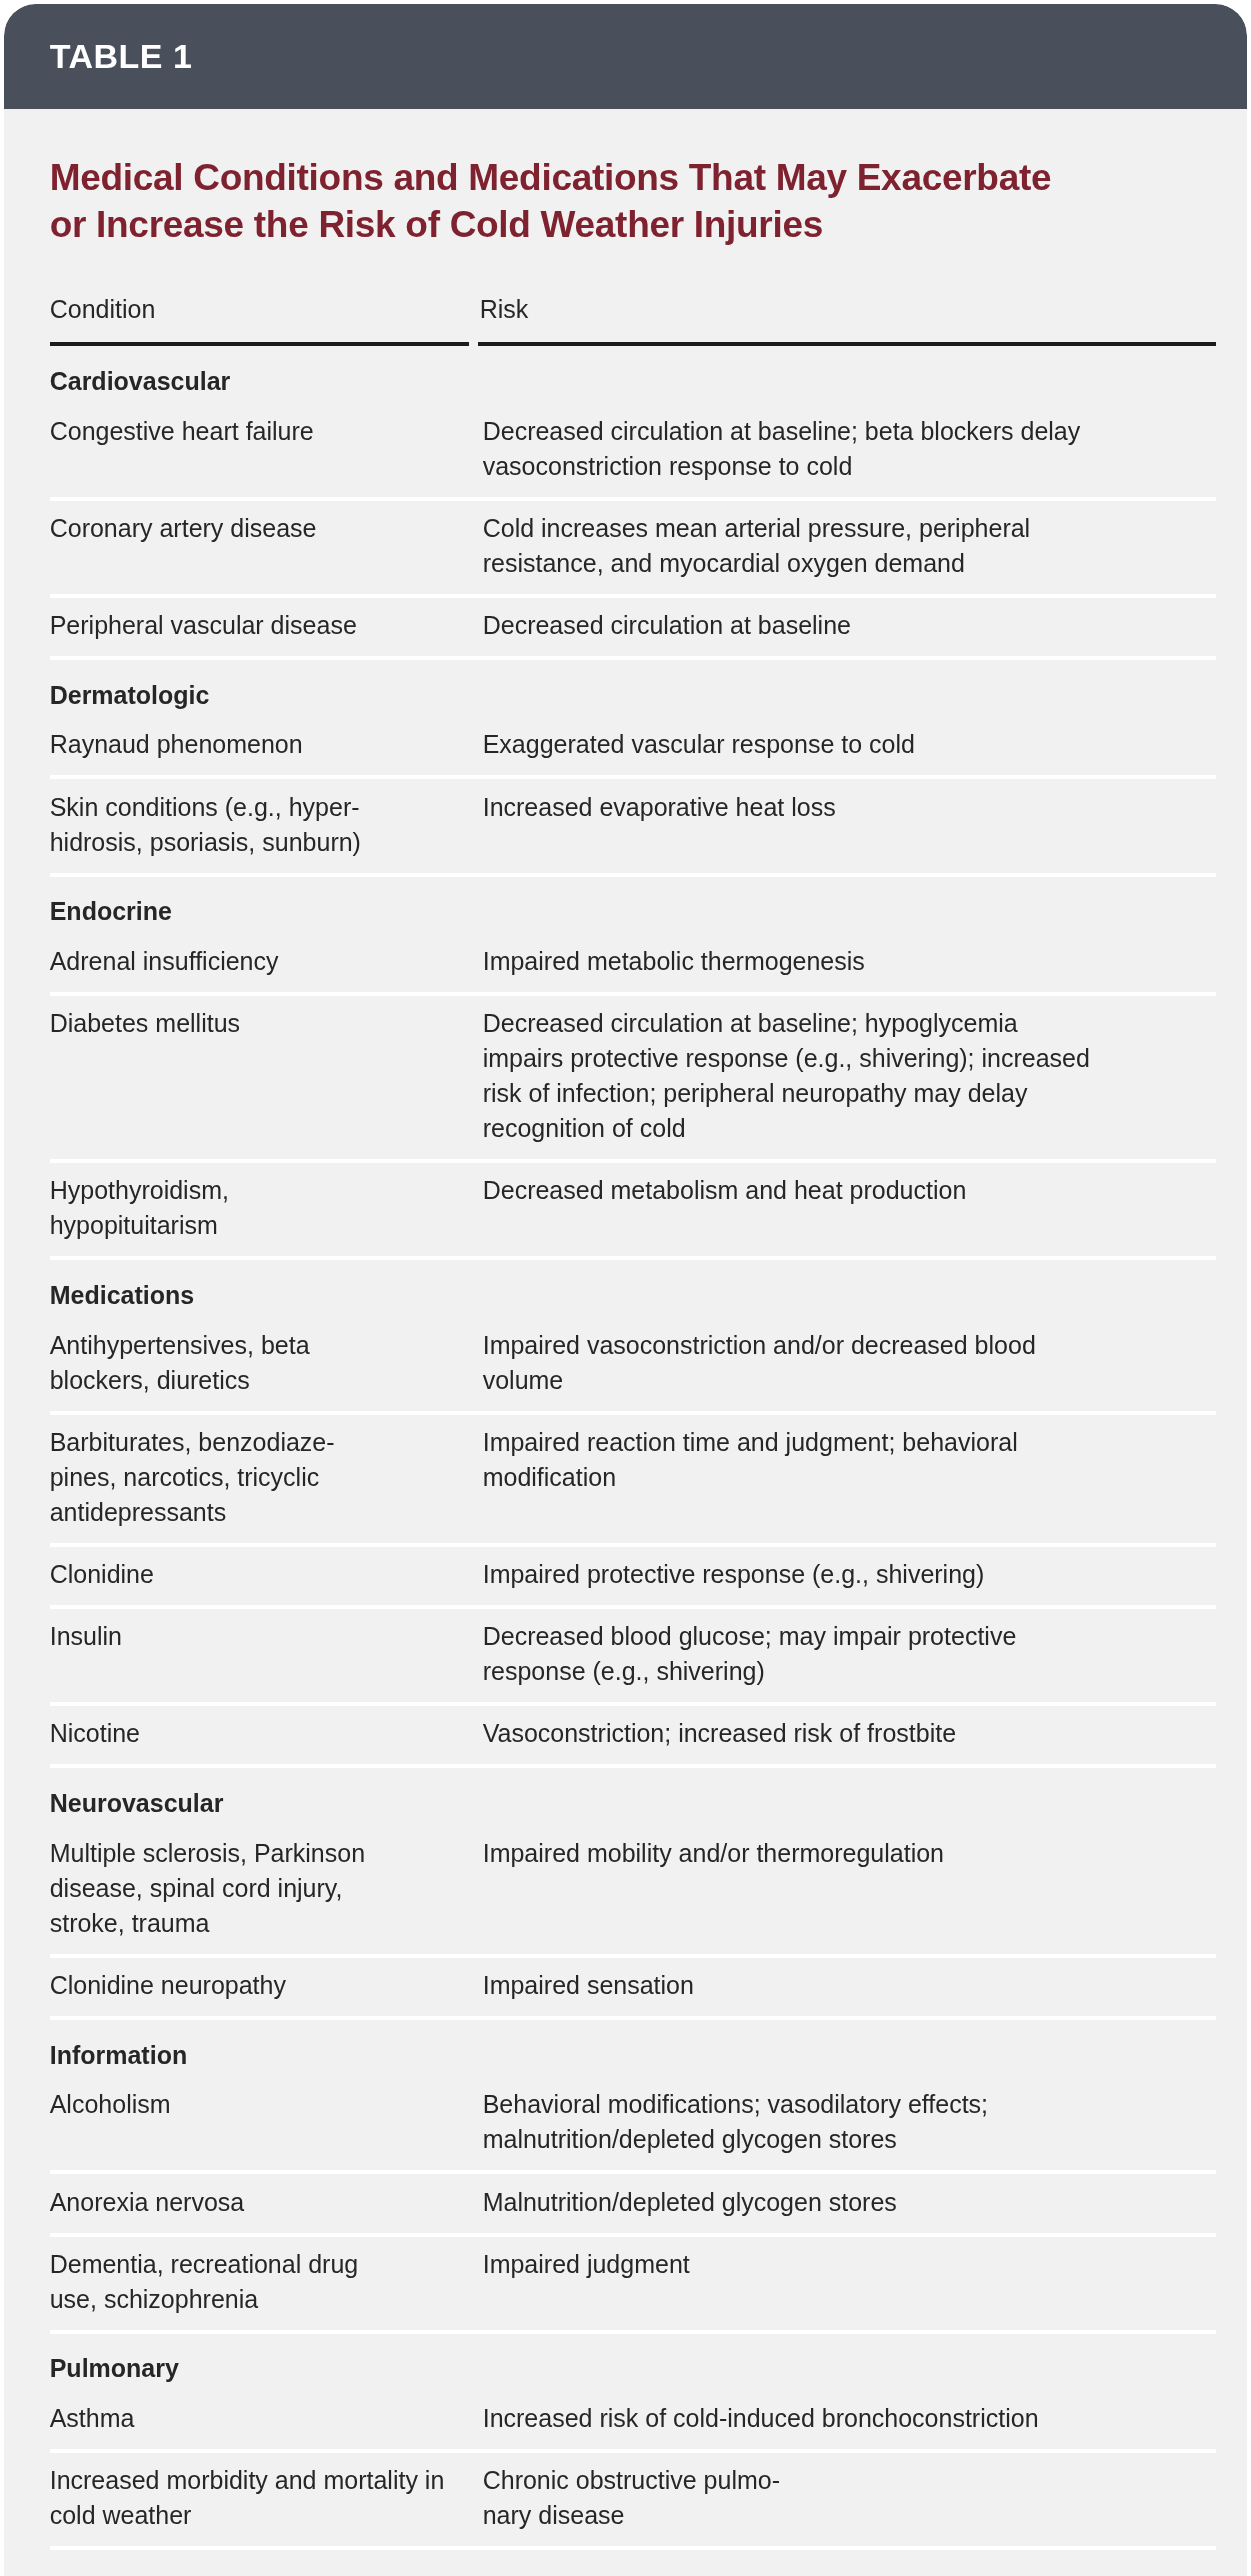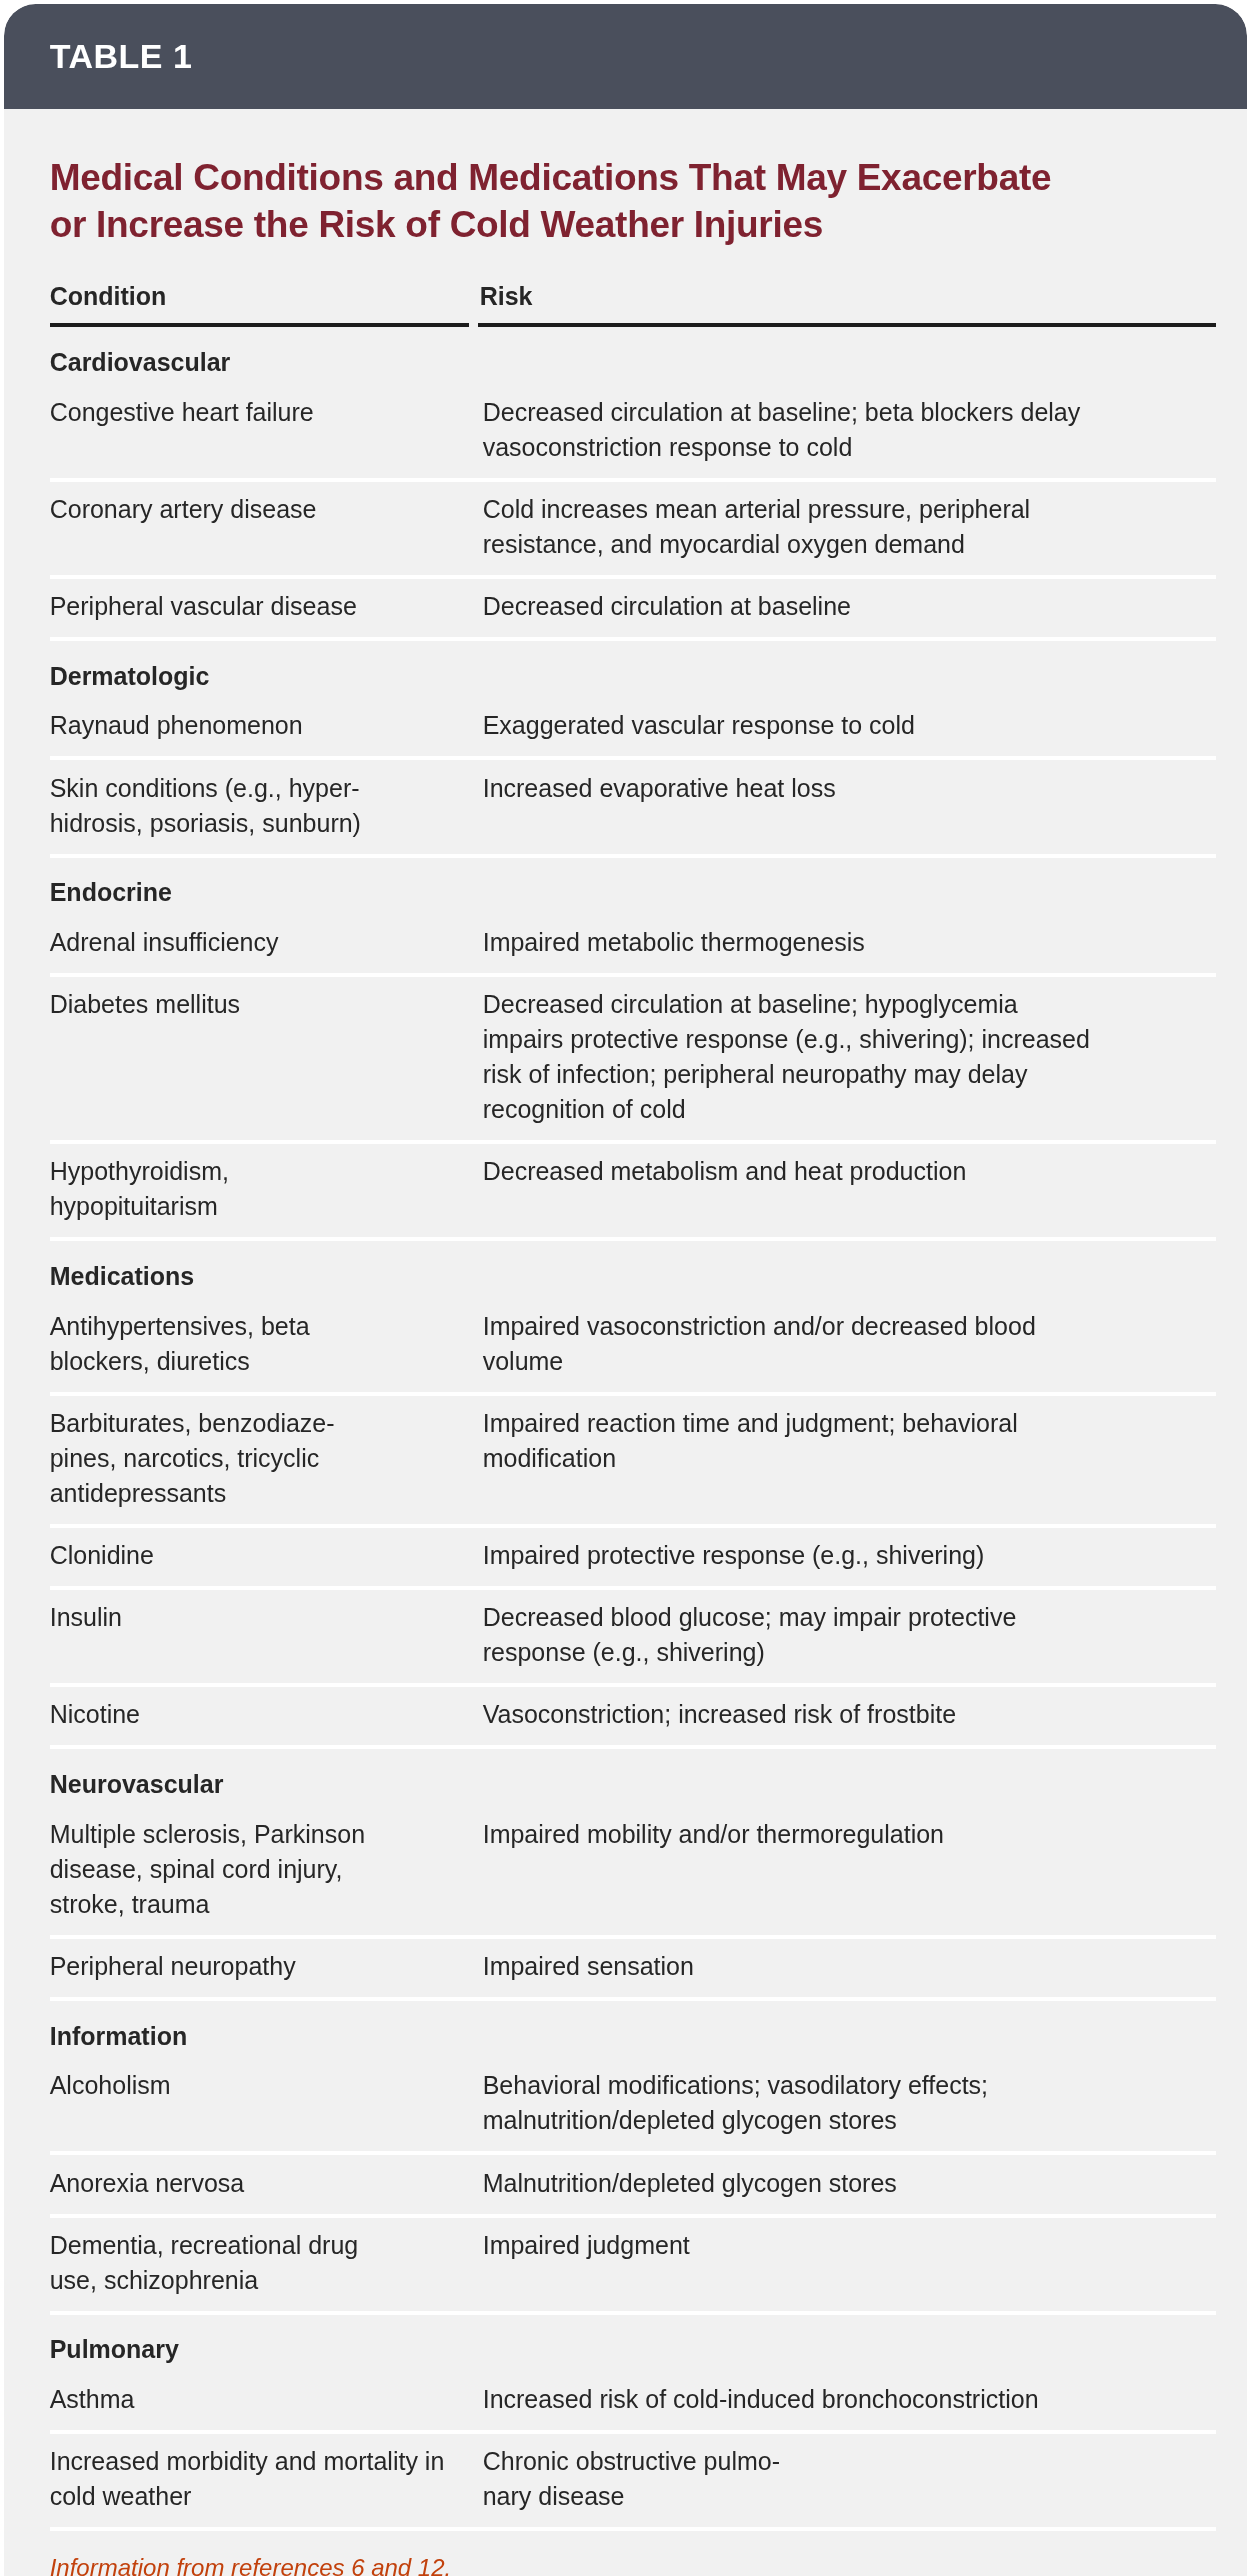--- a/index.html
+++ b/index.html
@@ -28,22 +28,22 @@
   .body { padding:0 31.5px 28px 46px; }
   .table-title {
     color:var(--title, #7f2230);
     font-weight:bold; font-size:37px; line-height:47px;
     letter-spacing:-0.3px;
     white-space:pre-line;
     padding-top:45px;
   }
   .col-headers {
     display:grid; grid-template-columns:419px 1fr; column-gap:11px;
-    font-weight:bold; font-size:25px; line-height:35px;
-    margin-top:31px; padding-bottom:9px;
+    font-weight:normal; font-size:25px; line-height:35px;
+    margin-top:44px; padding-bottom:15px;
   }
   .head-rule { display:grid; grid-template-columns:419px 1fr; column-gap:9.3px; }
   .head-rule span { height:4.6px; background:var(--rule, #1c1c1c); }
   .section-header {
     font-weight:bold; font-size:25px; line-height:35px;
     padding:17.6px 0 4.6px 0;
   }
   .row {
     display:grid; grid-template-columns:419px 1fr; column-gap:14px;
     font-size:25px; line-height:35px;
@@ -145,21 +145,21 @@
           <div class="cell">Vasoconstriction; increased risk of frostbite</div>
         </div>
         <div class="section-header">Neurovascular</div>
         <div class="row">
           <div class="cell">Multiple sclerosis, Parkinson
 disease, spinal cord injury,
 stroke, trauma</div>
           <div class="cell">Impaired mobility and/or thermoregulation</div>
         </div>
         <div class="row">
-          <div class="cell">Peripheral neuropathy</div>
+          <div class="cell">Clonidine neuropathy</div>
           <div class="cell">Impaired sensation</div>
         </div>
         <div class="section-header">Information</div>
         <div class="row">
           <div class="cell">Alcoholism</div>
           <div class="cell">Behavioral modifications; vasodilatory effects;
 malnutrition/depleted glycogen stores</div>
         </div>
         <div class="row">
           <div class="cell">Anorexia nervosa</div>

